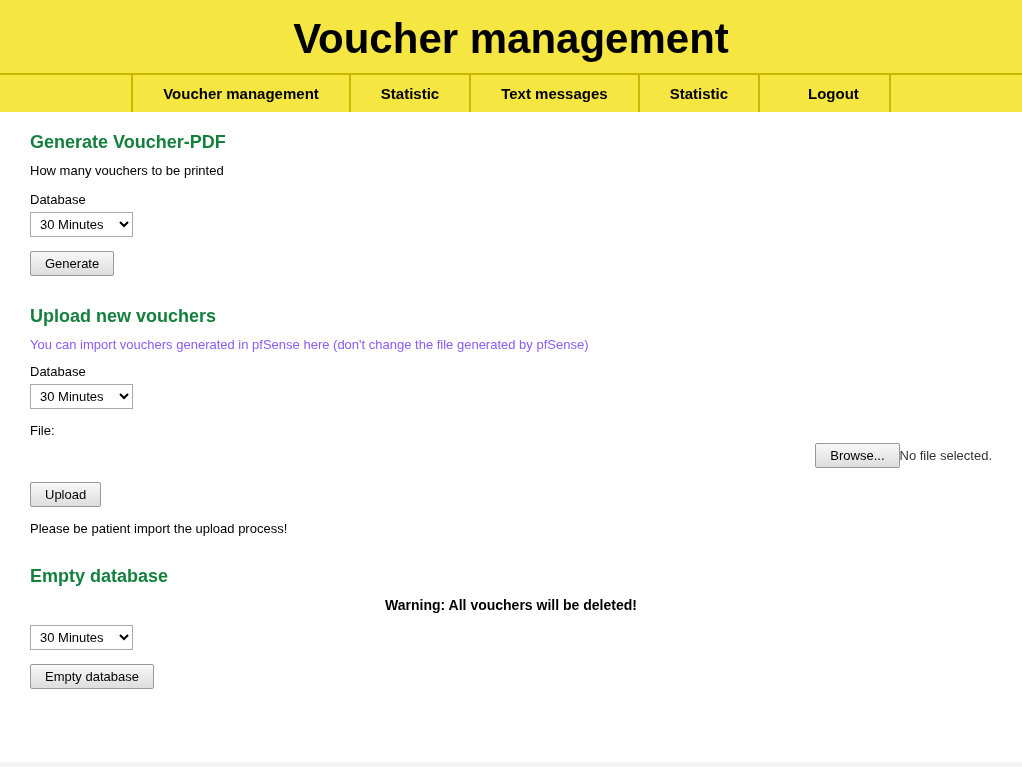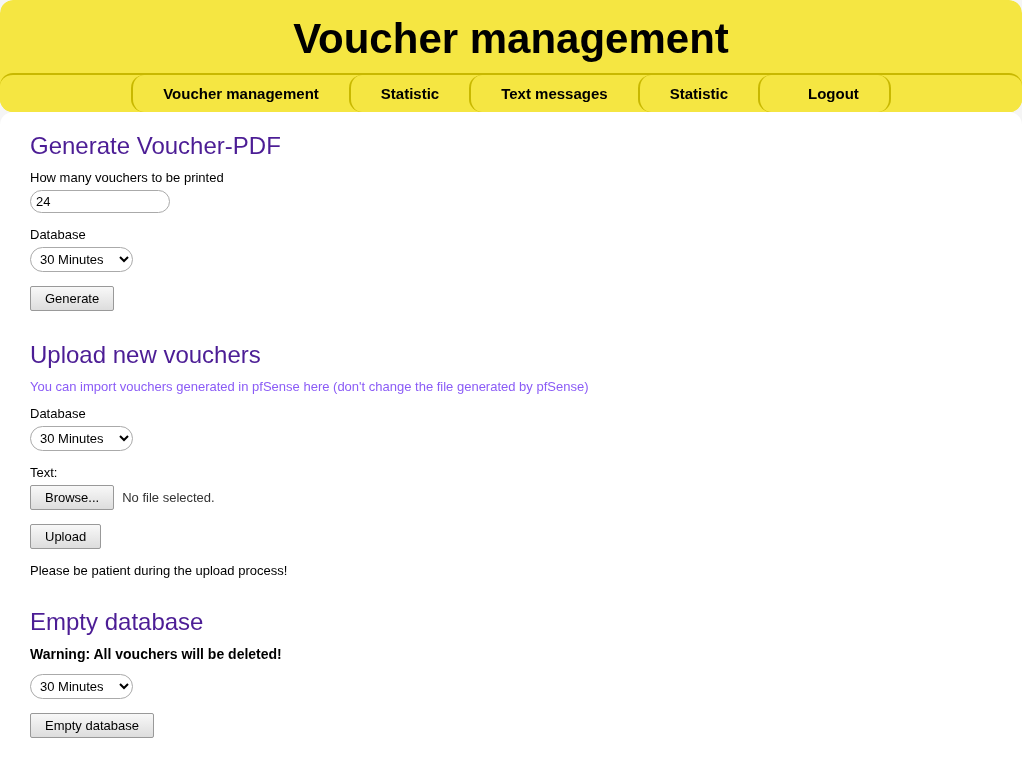--- a/index.html
+++ b/index.html
@@ -1,19 +1,18 @@
 <!DOCTYPE html>
 <html><head>
   <meta charset="utf-8">
   <style>
     * {
       box-sizing: border-box;
       margin: 0;
       padding: 0;
-      border-radius: 13px;
     }
 
     body {
       font-family: Arial, Helvetica, sans-serif;
       font-size: 14px;
       background-color: #f5f5f5;
       width: 1022px;
       min-height: 767px;
     }
 
@@ -59,24 +58,24 @@
       margin: 0;
       padding: 20px 30px;
       min-height: 650px;
     }
 
     .section {
       margin-bottom: 30px;
     }
 
     .section-title {
-      font-size: 24px;
-      font-weight: normal;
+      font-size: 18px;
+      font-weight: bold;
       margin-bottom: 10px;
-      color: #4c1d95;
+      color: #15803d;
     }
 
     .section-desc {
       font-size: 13px;
       color: #8b5cf6;
       margin-bottom: 12px;
     }
 
     .field-label {
       display: block;
@@ -107,34 +106,35 @@
       padding: 4px 14px;
       font-size: 13px;
       cursor: pointer;
       color: #000;
       border-radius: 2px;
     }
 
     .file-input-wrapper {
       display: flex;
       align-items: center;
-      gap: 8px;
       margin-top: 0;
+      justify-content: flex-end;
     }
 
     .file-no-selected {
       font-size: 13px;
       color: #333;
     }
 
     .warning-text {
       font-weight: bold;
       font-size: 14px;
       color: #000;
       margin-bottom: 12px;
+      text-align: center;
     }
 
     .patience-text {
       font-size: 13px;
       color: #000;
       margin-bottom: 10px;
     }
 
     .field-row {
       margin-bottom: 14px;
@@ -154,21 +154,20 @@
   </nav>
 </div>
 
 <div class="main-content">
 
   <div class="section">
     <div class="section-title">Generate Voucher-PDF</div>
 
     <div class="field-row">
       <label class="field-label">How many vouchers to be printed</label>
-      <input type="text" class="text-input" value="24" style="">
     </div>
 
     <div class="field-row">
       <label class="field-label">Database</label>
       <select class="select-field">
         <option>30 Minutes</option>
         <option>60 Minutes</option>
         <option>120 Minutes</option>
         <option>1 Day</option>
       </select>
@@ -185,33 +184,33 @@
       <label class="field-label">Database</label>
       <select class="select-field">
         <option>30 Minutes</option>
         <option>60 Minutes</option>
         <option>120 Minutes</option>
         <option>1 Day</option>
       </select>
     </div>
 
     <div class="field-row">
-      <label class="field-label">Text:</label>
+      <label class="field-label">File:</label>
       <div class="file-input-wrapper">
         <button class="btn">Browse...</button>
         <span class="file-no-selected">No file selected.</span>
 
       </div>
     </div>
 
     <div class="field-row">
       <button class="btn">Upload</button>
     </div>
 
-    <div class="patience-text">Please be patient during the upload process!</div>
+    <div class="patience-text">Please be patient import the upload process!</div>
   </div>
 
   <div class="section">
     <div class="section-title">Empty database</div>
     <div class="warning-text">Warning: All vouchers will be deleted!</div>
 
     <div class="field-row">
       <select class="select-field">
         <option>30 Minutes</option>
         <option>60 Minutes</option>

